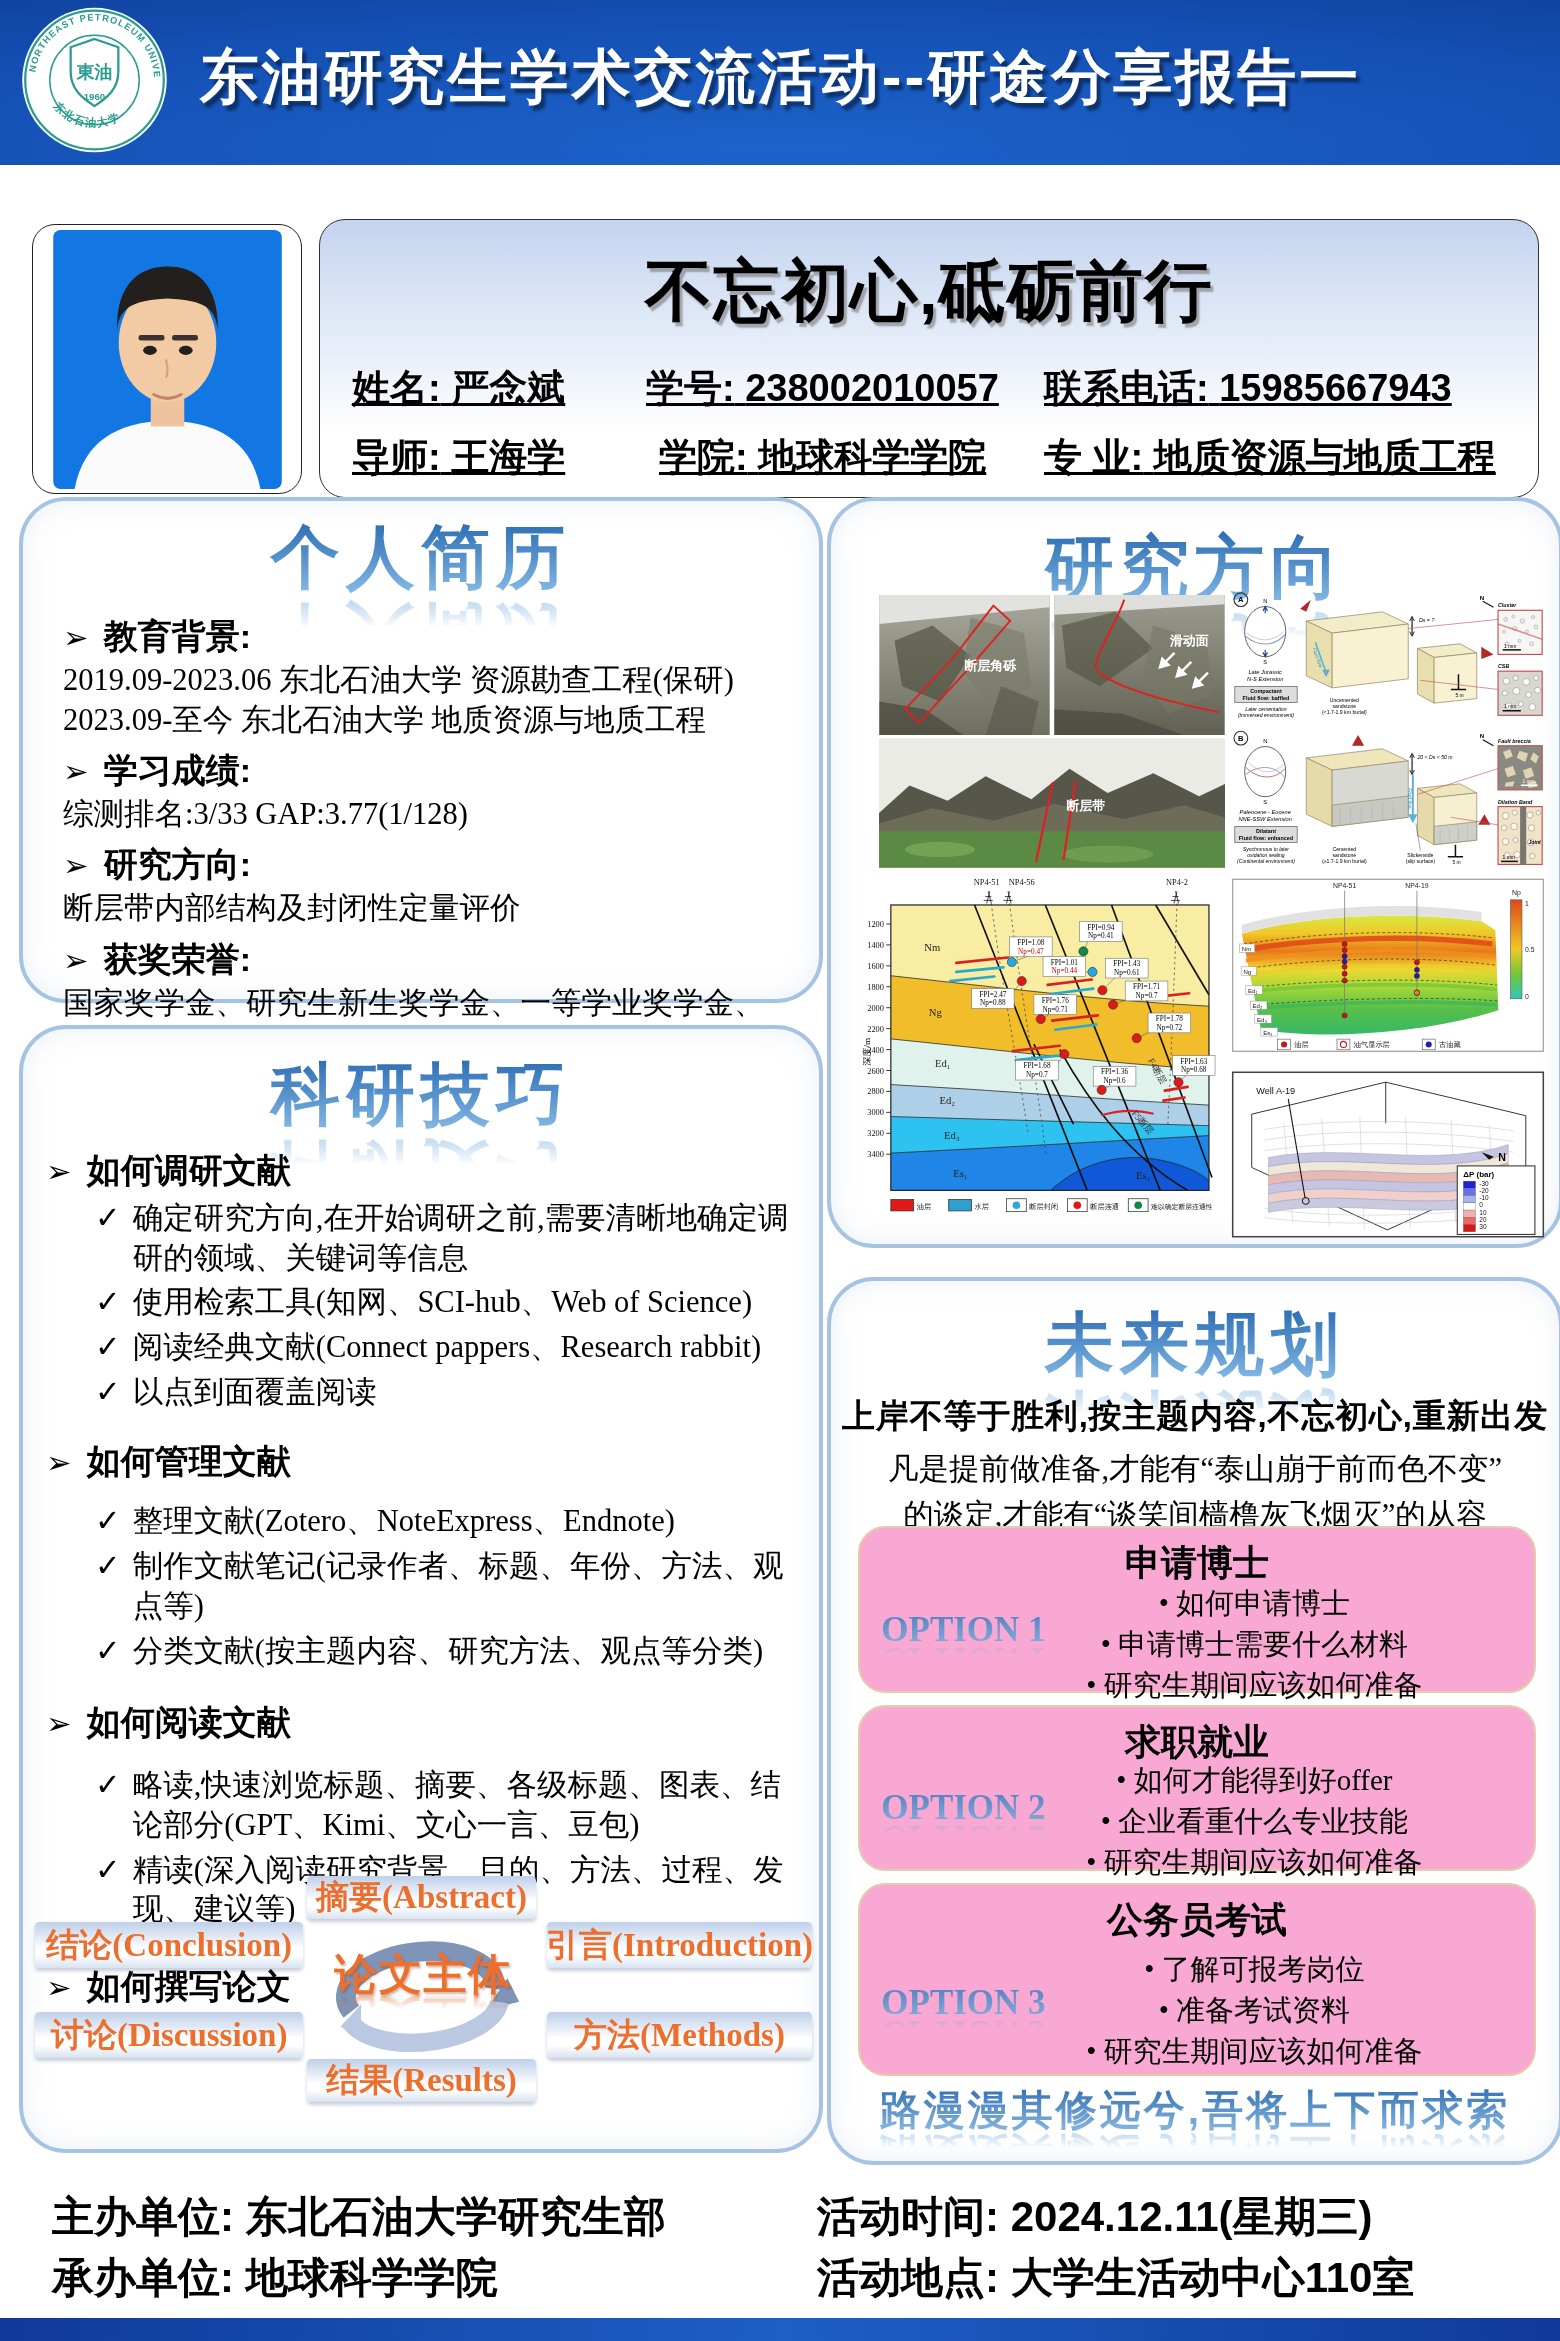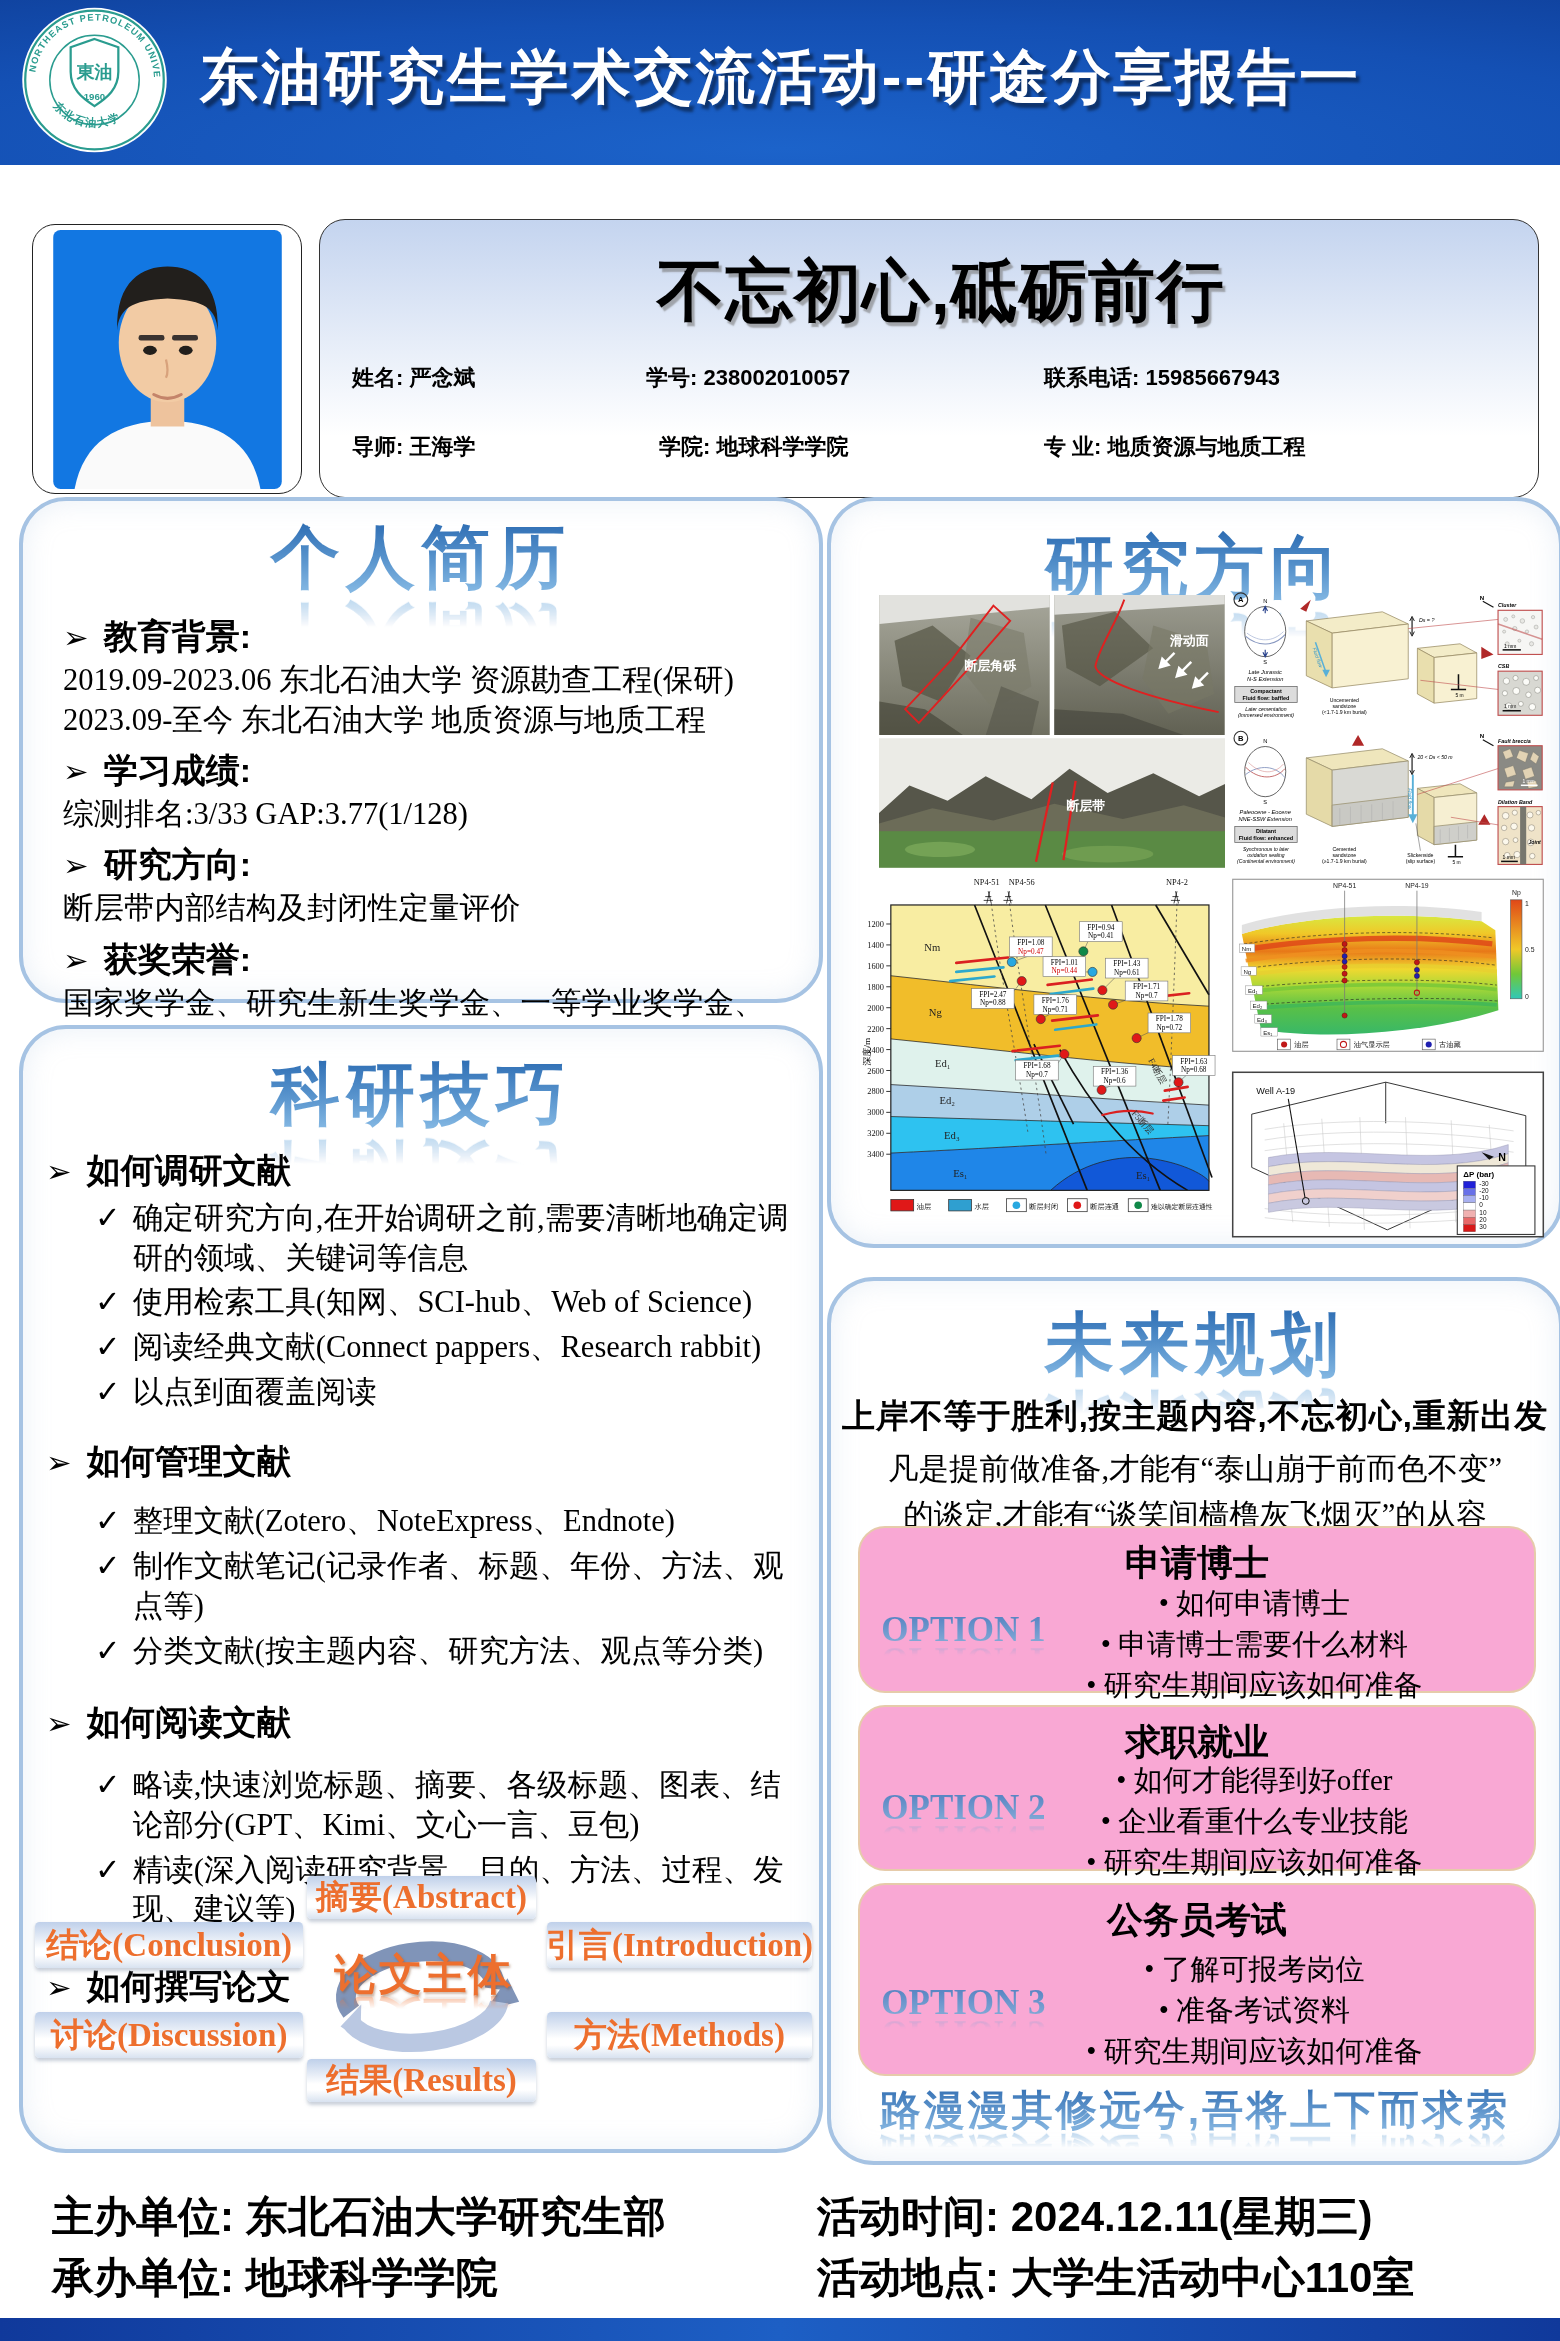--- a/index.html
+++ b/index.html
@@ -10,22 +10,22 @@
   .header{position:absolute;left:0;top:0;width:1561px;height:165px;
           background:radial-gradient(ellipse 130% 170% at 50% 90%,#1c63ca 0%,#1450b4 45%,#0a2f80 100%);}
   .header-title{position:absolute;left:0;top:38px;width:1561px;text-align:center;color:#fff;
                 font-size:59px;font-weight:900;letter-spacing:3px;text-shadow:3.8px 4.6px 3px rgba(0,0,0,.45);}
   
   .photo-frame{position:absolute;left:32px;top:224px;width:268px;height:268px;background:#fff;
                border:1.5px solid #222;border-radius:23px;display:flex;align-items:center;justify-content:center;}
   .profile-card{position:absolute;left:319px;top:219px;width:1218px;height:277px;border:1.5px solid #333;
                 border-radius:26px;background:linear-gradient(180deg,#c4d4ef 0%,#e9eff9 48%,#ffffff 78%);}
   .motto{position:absolute;left:0;top:26px;width:100%;text-align:center;font-size:67px;font-weight:900;
-         letter-spacing:1.5px;text-shadow:3px 3.8px 1.5px rgba(120,120,120,.6);margin-left:12px;}
-  .info-cell{position:absolute;font-size:22px;font-weight:700;white-space:nowrap;}
+         letter-spacing:1.5px;text-shadow:3px 3.8px 1.5px rgba(120,120,120,.6);}
+  .info-cell{position:absolute;font-size:38px;font-weight:700;white-space:nowrap;text-decoration:underline;}
   
   .card{position:absolute;border:4.6px solid #a6c3e3;border-radius:47px;background:#fff;
         box-shadow:inset 0 0 27.4px rgba(170,195,225,.25);}
   .sec-title{position:absolute;left:0;width:100%;text-align:center;font-size:69px;font-weight:700;letter-spacing:6.1px;
              background:linear-gradient(180deg,#2b6bb2 8%,#5c97cf 55%,#8ec0e8 95%);
              -webkit-background-clip:text;background-clip:text;color:transparent;
              -webkit-box-reflect:below -15.2px linear-gradient(transparent 58%,rgba(255,255,255,.72));}
   
   .sec-head{display:flex;align-items:baseline;gap:15.2px;font-size:34px;font-weight:700;margin-top:7.6px;}
   .sec-head .aro{font-size:30.5px;}

